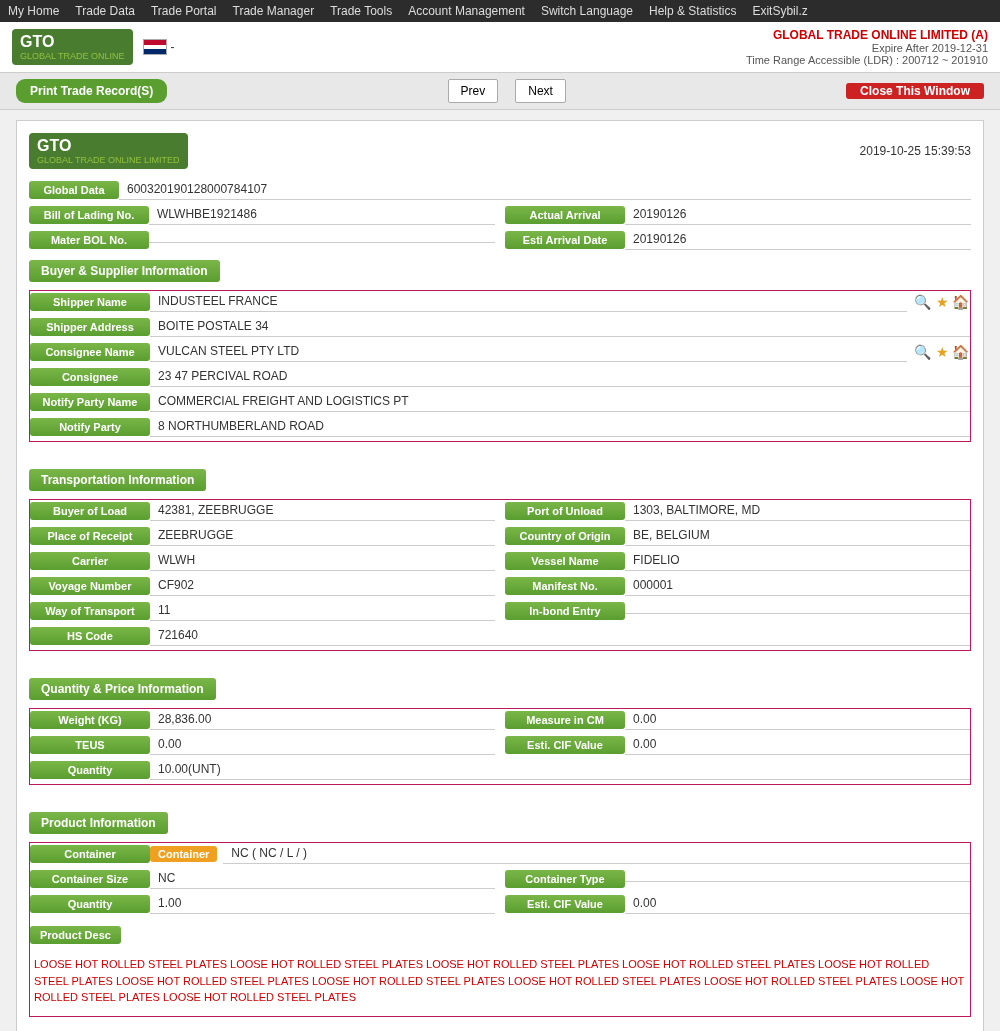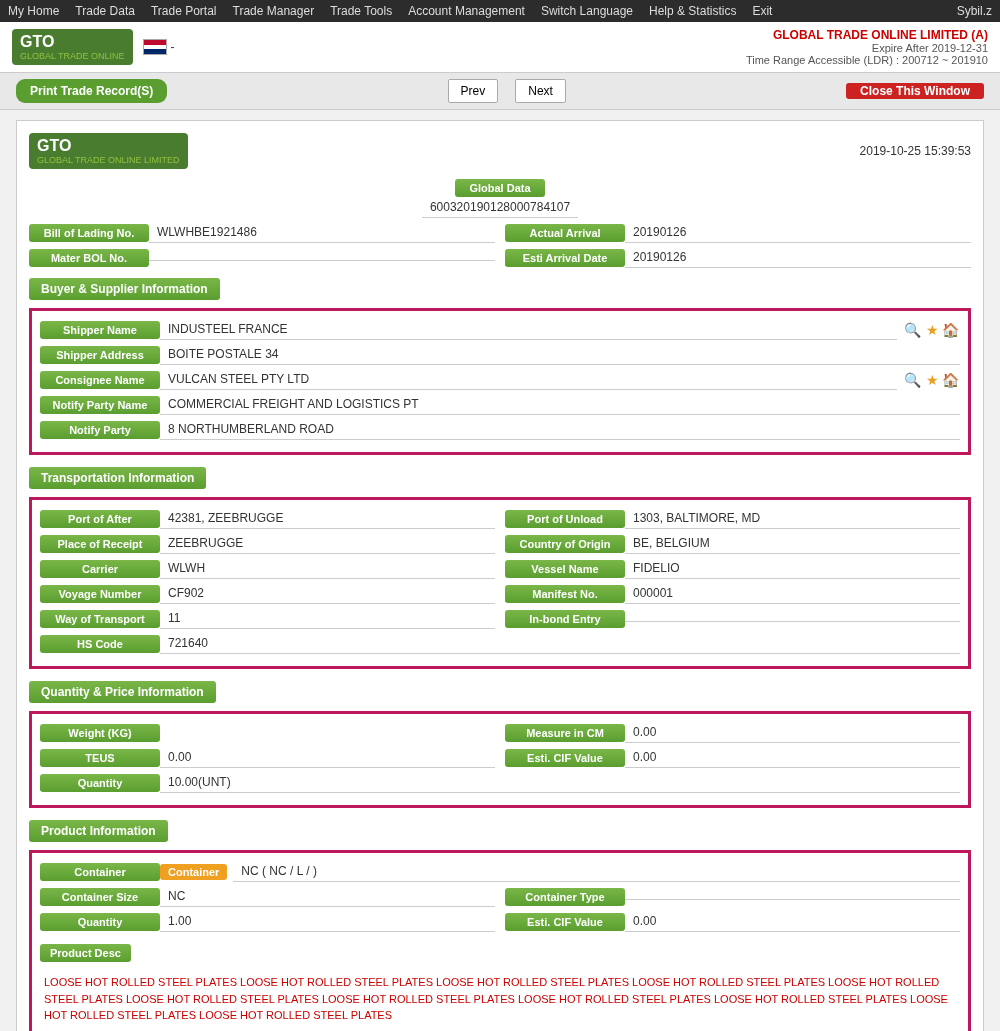--- a/index.html
+++ b/index.html
@@ -1,19 +1,19 @@
 <!DOCTYPE html>
 <html><head>
   <meta charset="utf-8">
   <style>
     * { box-sizing: border-box; margin: 0; padding: 0; }
     body { font-family: Arial, sans-serif; font-size: 12px; background: #f0f0f0; color: #333; }
 
     
-    .top-nav { background: #2c2c2c; color: #ccc; display: flex; align-items: center; justify-content: space-between; padding: 4px 8px; font-size: 12px; }
+    .top-nav { background: #2c2c2c; color: #ccc; display: flex; align-items: center; padding: 4px 8px; font-size: 12px; }
     .top-nav-left { display: flex; gap: 16px; }
     .top-nav-item { cursor: pointer; color: #ddd; }
     .top-nav-right { color: #ddd; }
 
     
     .header { background: #fff; display: flex; align-items: center; padding: 6px 12px; border-bottom: 1px solid #ccc; justify-content: space-between; }
     .header-left { display: flex; align-items: center; gap: 10px; }
     .logo-box { background: #4a7c2f; padding: 4px 8px; border-radius: 4px; }
     .flag-box { display: flex; align-items: center; gap: 4px; }
     .flag { width: 24px; height: 16px; background: linear-gradient(to bottom, #bf0a30 33%, #fff 33%, #fff 66%, #002868 66%); border: 1px solid #aaa; }
@@ -53,31 +53,31 @@
     
     .section-header { background: linear-gradient(to bottom, #7ab648, #5a9e2f); color: #fff; padding: 4px 12px; border-radius: 3px; font-size: 12px; font-weight: bold; display: inline-block; margin-bottom: 8px; margin-top: 6px; }
 
     
     .icon-search { color: #888; cursor: pointer; font-size: 14px; }
     .icon-star { color: #e8a020; cursor: pointer; font-size: 14px; }
     .icon-home { color: #5a9e2f; cursor: pointer; font-size: 14px; }
     .icon-group { display: flex; gap: 4px; align-items: center; margin-left: 8px; }
 
     
-    .global-data-row { display: flex; align-items: center; margin-bottom: 4px; flex-direction: column; }
+    .global-data-row { display: flex; align-items: center; margin-bottom: 4px; }
     .global-data-label { background: linear-gradient(to bottom, #7ab648, #5a9e2f); color: #fff; padding: 3px 8px; border-radius: 3px; font-size: 11px; font-weight: bold; min-width: 90px; text-align: center; }
     .global-data-value { padding: 3px 8px; font-size: 12px; border-bottom: 1px solid #ccc; flex: 1; }
 
     
     .container-tag { background: #f0a020; color: #fff; padding: 2px 8px; border-radius: 3px; font-size: 11px; font-weight: bold; cursor: pointer; }
 
     
     .product-desc-text { font-size: 11px; color: #cc0000; line-height: 1.5; padding: 4px; }
 
-    .section-box { border: 3px solid #be185d; padding: 8px; margin-bottom: 6px; position: relative; }
+    .section-box { border: 1px solid #be185d; margin-bottom: 21px; position: relative; }
   </style>
 </head>
 <body>
 
 <div class="top-nav">
   <div class="top-nav-left">
     <span class="top-nav-item">My Home</span>
     <span class="top-nav-item">Trade Data</span>
     <span class="top-nav-item">Trade Portal</span>
     <span class="top-nav-item">Trade Manager</span>
@@ -184,40 +184,44 @@
       <div class="field-row">
         <div class="field-label">Consignee Name</div>
         <div class="field-value" style="flex:1;">VULCAN STEEL PTY LTD</div>
         <div class="icon-group">
           <span class="icon-search">🔍</span>
           <span class="icon-star">★</span>
           <span class="icon-home">🏠</span>
         </div>
       </div>
 
+      <div class="field-row">
+        <div class="field-label">Consignee</div>
+        <div class="field-value" style="flex:1;">23 47 PERCIVAL ROAD</div>
+      </div>
 
       <div class="field-row">
         <div class="field-label">Notify Party Name</div>
         <div class="field-value" style="flex:1;">COMMERCIAL FREIGHT AND LOGISTICS PT</div>
       </div>
 
       <div class="field-row">
         <div class="field-label">Notify Party</div>
         <div class="field-value" style="flex:1;">8 NORTHUMBERLAND ROAD</div>
       </div>
     </div>
 
     
     <div class="section-header">Transportation Information</div>
 
     <div class="section-box">
 
       <div class="field-row-double">
         <div class="field-half">
-          <div class="field-label">Port of After</div>
+          <div class="field-label">Buyer of Load</div>
           <div class="field-value">42381, ZEEBRUGGE</div>
         </div>
         <div class="field-half">
           <div class="field-label">Port of Unload</div>
           <div class="field-value">1303, BALTIMORE, MD</div>
         </div>
       </div>
 
       <div class="field-row-double">
         <div class="field-half">
@@ -270,20 +274,21 @@
     </div>
 
     
     <div class="section-header">Quantity &amp; Price Information</div>
 
     <div class="section-box">
 
       <div class="field-row-double">
         <div class="field-half">
           <div class="field-label">Weight (KG)</div>
+          <div class="field-value">28,836.00</div>
         </div>
         <div class="field-half">
           <div class="field-label">Measure in CM</div>
           <div class="field-value">0.00</div>
         </div>
       </div>
 
       <div class="field-row-double">
         <div class="field-half">
           <div class="field-label">TEUS</div>

